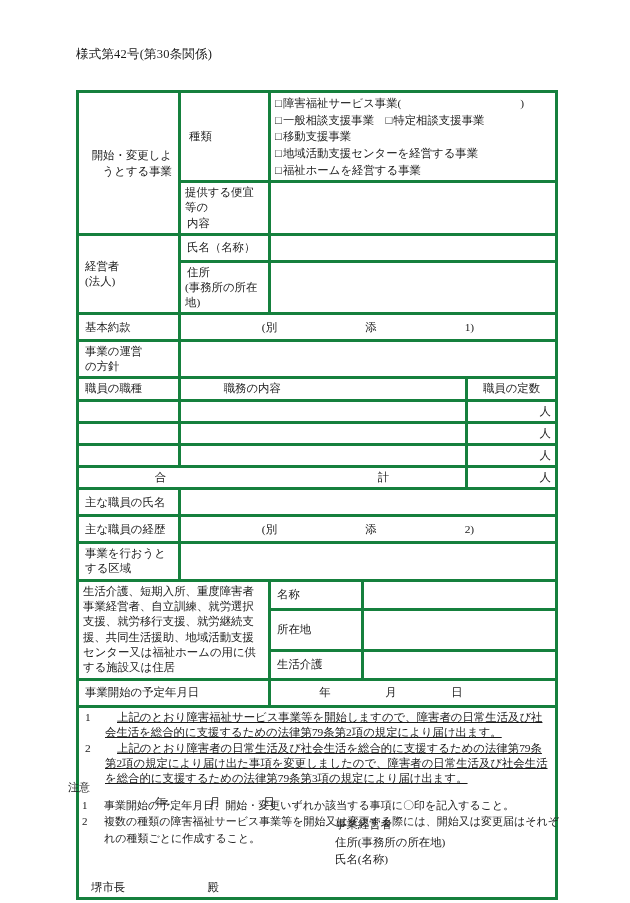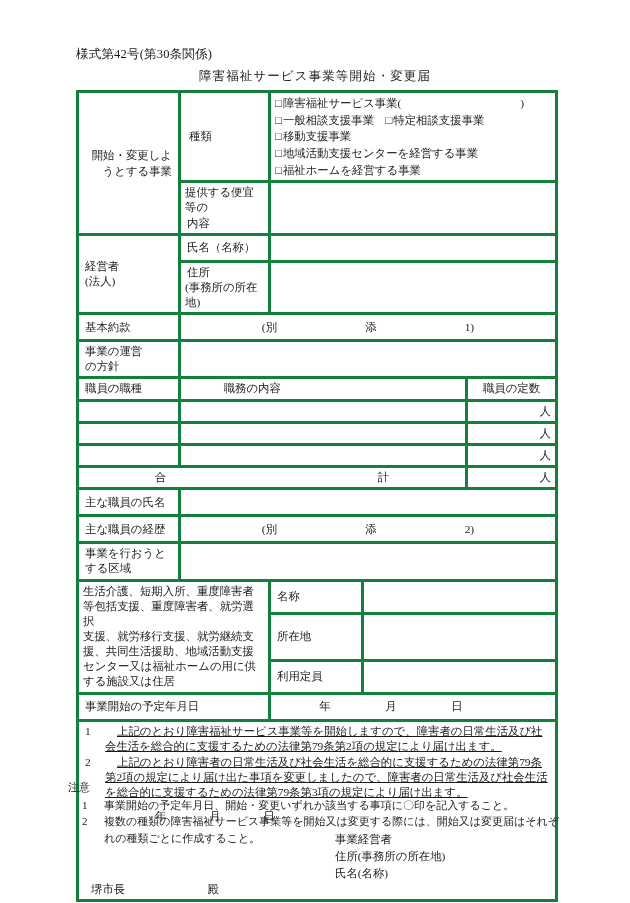--- a/index.html
+++ b/index.html
@@ -116,20 +116,21 @@
     display: flex;
     width: 120px;
     justify-content: space-between;
   }
   .signer {
     margin-top: 6px;
     margin-left: 252px;
     line-height: 1.5;
   }
   .addressee {
+    margin-top: 12px;
     margin-left: 8px;
     display: flex;
     width: 128px;
     justify-content: space-between;
   }
   .notes {
     position: absolute;
     left: 68px;
     top: 779px;
     width: 500px;
@@ -148,21 +149,20 @@
   .note-text {
     flex: 1 1 auto;
   }
 </style>
 </head>
 <body>
 
 <div class="page">
 
   <div class="form-number">様式第42号(第30条関係)</div>
-  <div class="doc-title">障害福祉サービス事業等開始・変更届</div>
 
   <table class="main-table">
     <colgroup>
       <col style="width:102px">
       <col style="width:8px">
       <col style="width:82px">
       <col style="width:93px">
       <col style="width:104px">
       <col style="width:90px">
     </colgroup>
@@ -304,40 +304,40 @@
         <td class="cell-label">
           <div class="spread tight">事業を行おうと</div>
           <div class="spread tight">する区域</div>
         </td>
         <td colspan="5" style="height:30px"></td>
       </tr>
 
       <tr>
         <td colspan="3" rowspan="3" class="multi-line">
           <div>生活介護、短期入所、重度障害者</div>
-          <div>等包括支援、重度障害者、就労選択</div>
+          <div>事業経営者、自立訓練、就労選択</div>
           <div>支援、就労移行支援、就労継続支</div>
           <div>援、共同生活援助、地域活動支援</div>
           <div>センター又は福祉ホームの用に供</div>
           <div>する施設又は住居</div>
         </td>
         <td>
           <div class="spread tight">名称</div>
         </td>
         <td colspan="2" style="height:22px"></td>
       </tr>
       <tr>
         <td>
           <div class="spread tight">所在地</div>
         </td>
         <td colspan="2" style="height:34px"></td>
       </tr>
       <tr>
         <td>
-          <div class="spread tight">利用定員</div>
+          <div class="spread tight">生活介護</div>
         </td>
         <td colspan="2" style="height:22px"></td>
       </tr>
 
       <tr>
         <td colspan="3" class="cell-label">
           <div class="spread tight">事業開始の予定年月日</div>
         </td>
         <td colspan="3" style="height:20px">
           <div class="date-line">

